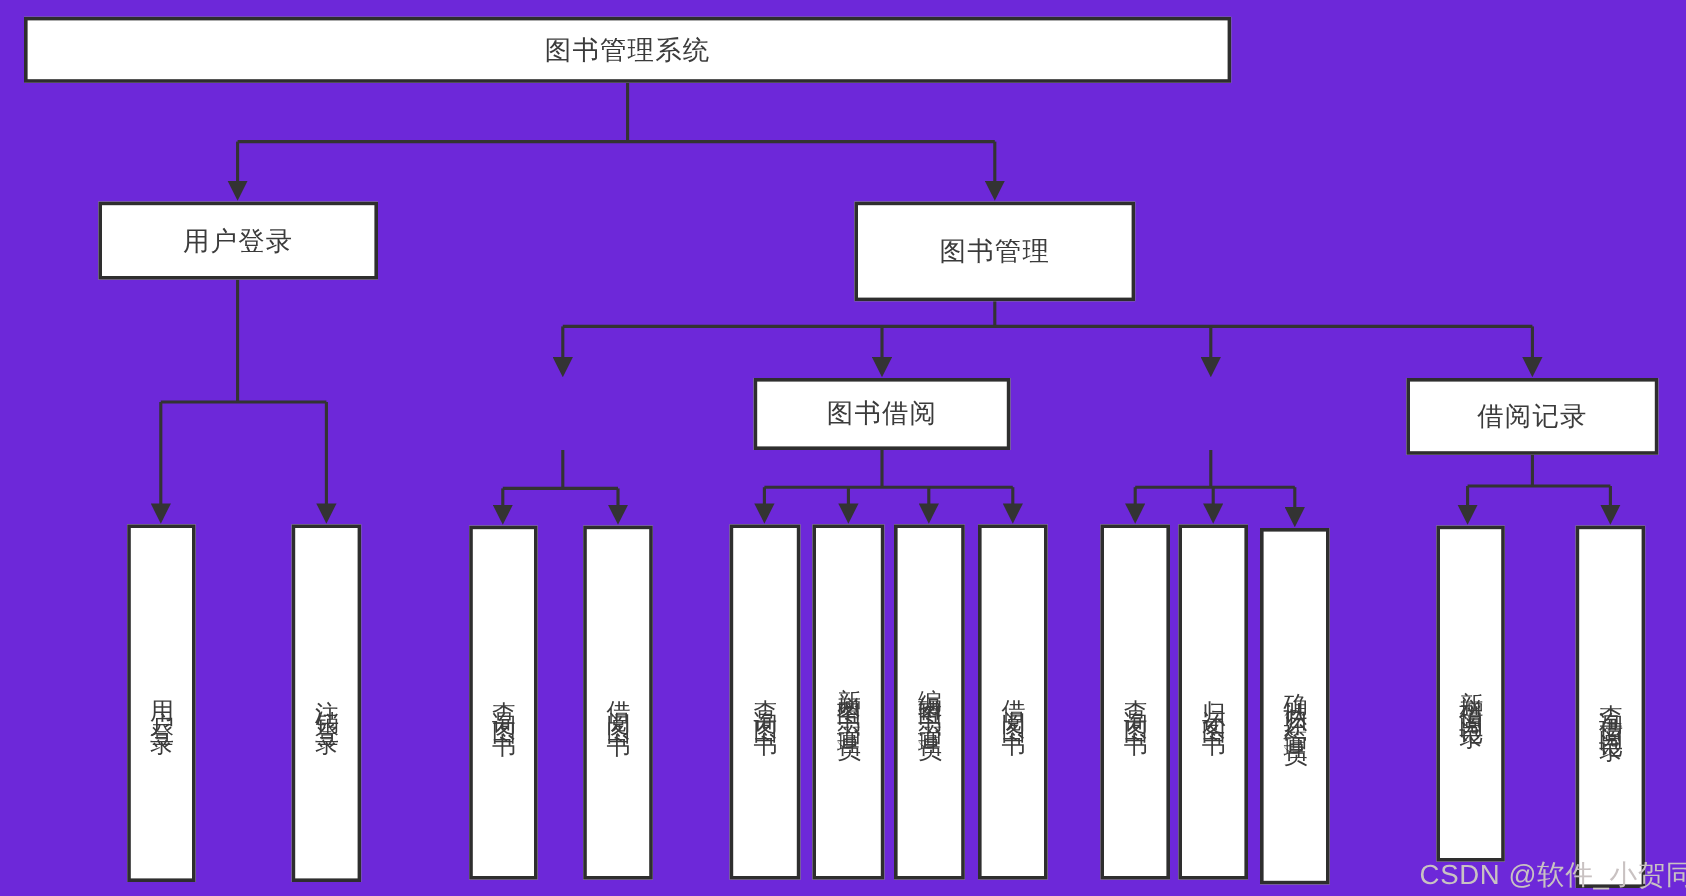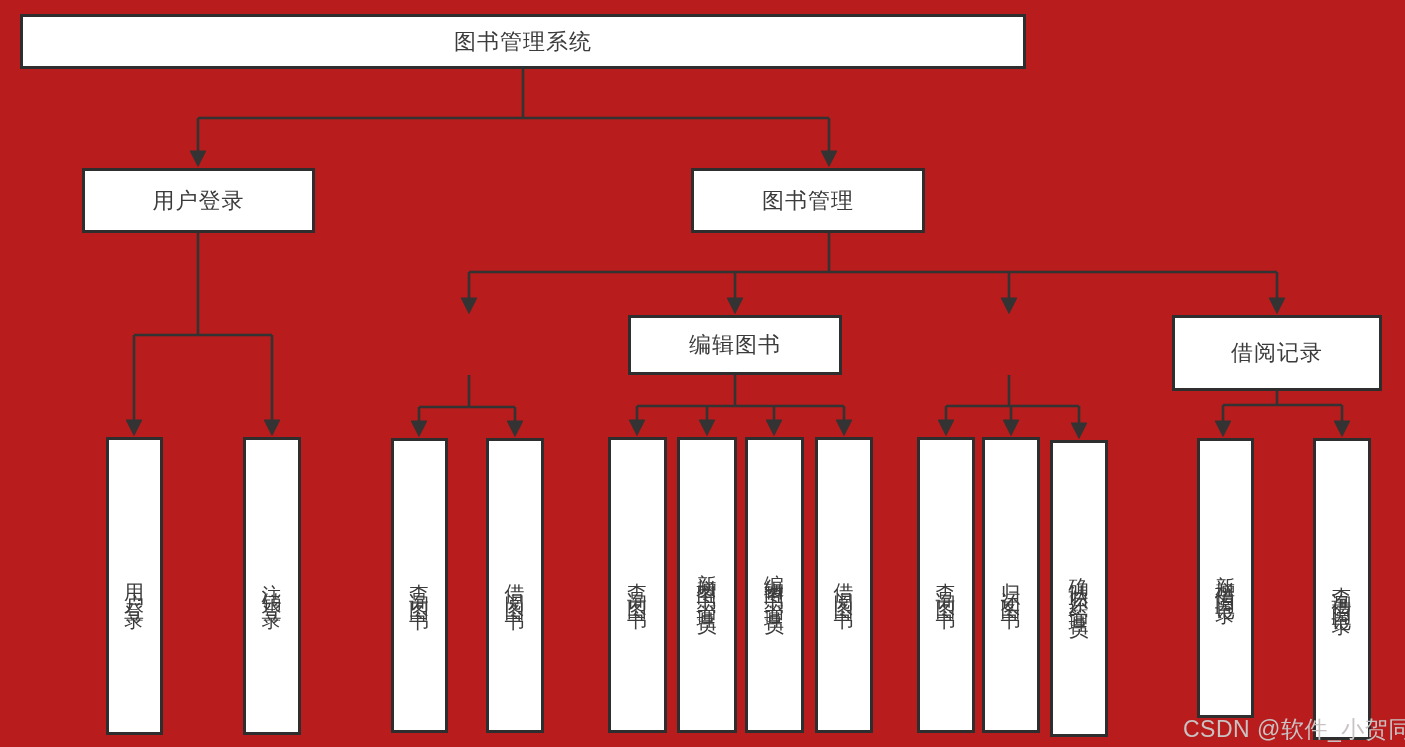--- a/index.html
+++ b/index.html
@@ -1,19 +1,19 @@
 <!DOCTYPE html>
 <html><head>
 <meta charset="utf-8">
 <style>
   html,body{margin:0;padding:0;background:#ffffff;}
   #canvas{
     position:relative;
     width:1405px;height:747px;
-    background:#b91c1c;
+    background:#6d28d9;
     font-family:"Liberation Sans","DejaVu Sans",sans-serif;
     overflow:hidden;
   }
   #wires{position:absolute;left:0;top:0;width:1405px;height:747px;}
   .node{
     position:absolute;
     box-sizing:border-box;
     border:3px solid #2e2e2e;
     background:#ffffff;
     color:#3b3b3b;
@@ -85,24 +85,24 @@
       <path d="M1277 375 V405"></path>
       <path d="M1223 405 H1342"></path>
       <path d="M1223 405 V434" marker-end="url(#arrow)"></path>
       <path d="M1342 405 V434" marker-end="url(#arrow)"></path>
     </g>
   </svg>
 
   <div class="node h" style="left:20px;top:14px;width:1006px;height:55px">图书管理系统</div>
 
   <div class="node h" style="left:82px;top:168px;width:233px;height:65px">用户登录</div>
-  <div class="node h" style="left:691px;top:168px;width:234px;height:65px">图书管理</div>
+  <div class="node h" style="left:712px;top:168px;width:234px;height:83px">图书管理</div>
 
-  <div class="node h" style="left:628px;top:315px;width:214px;height:60px">编辑图书</div>
-  <div class="node h" style="left:1172px;top:315px;width:210px;height:76px">借阅记录</div>
+  <div class="node h" style="left:628px;top:315px;width:214px;height:60px">图书借阅</div>
+  <div class="node h" style="left:1172px;top:315px;width:210px;height:64px">借阅记录</div>
 
   <div class="node v" style="left:106px;top:437px;width:57px;height:298px">用户登录</div>
   <div class="node v" style="left:243px;top:437px;width:58px;height:298px">注销登录</div>
 
   <div class="node v" style="left:391px;top:438px;width:57px;height:295px">查询图书</div>
   <div class="node v" style="left:486px;top:438px;width:58px;height:295px">借阅图书</div>
 
   <div class="node v" style="left:608px;top:437px;width:59px;height:296px">查询图书</div>
   <div class="node v long" style="left:677px;top:437px;width:60px;height:296px">新增图书（管理员）</div>
   <div class="node v long" style="left:745px;top:437px;width:59px;height:296px">编辑图书（管理员）</div>

